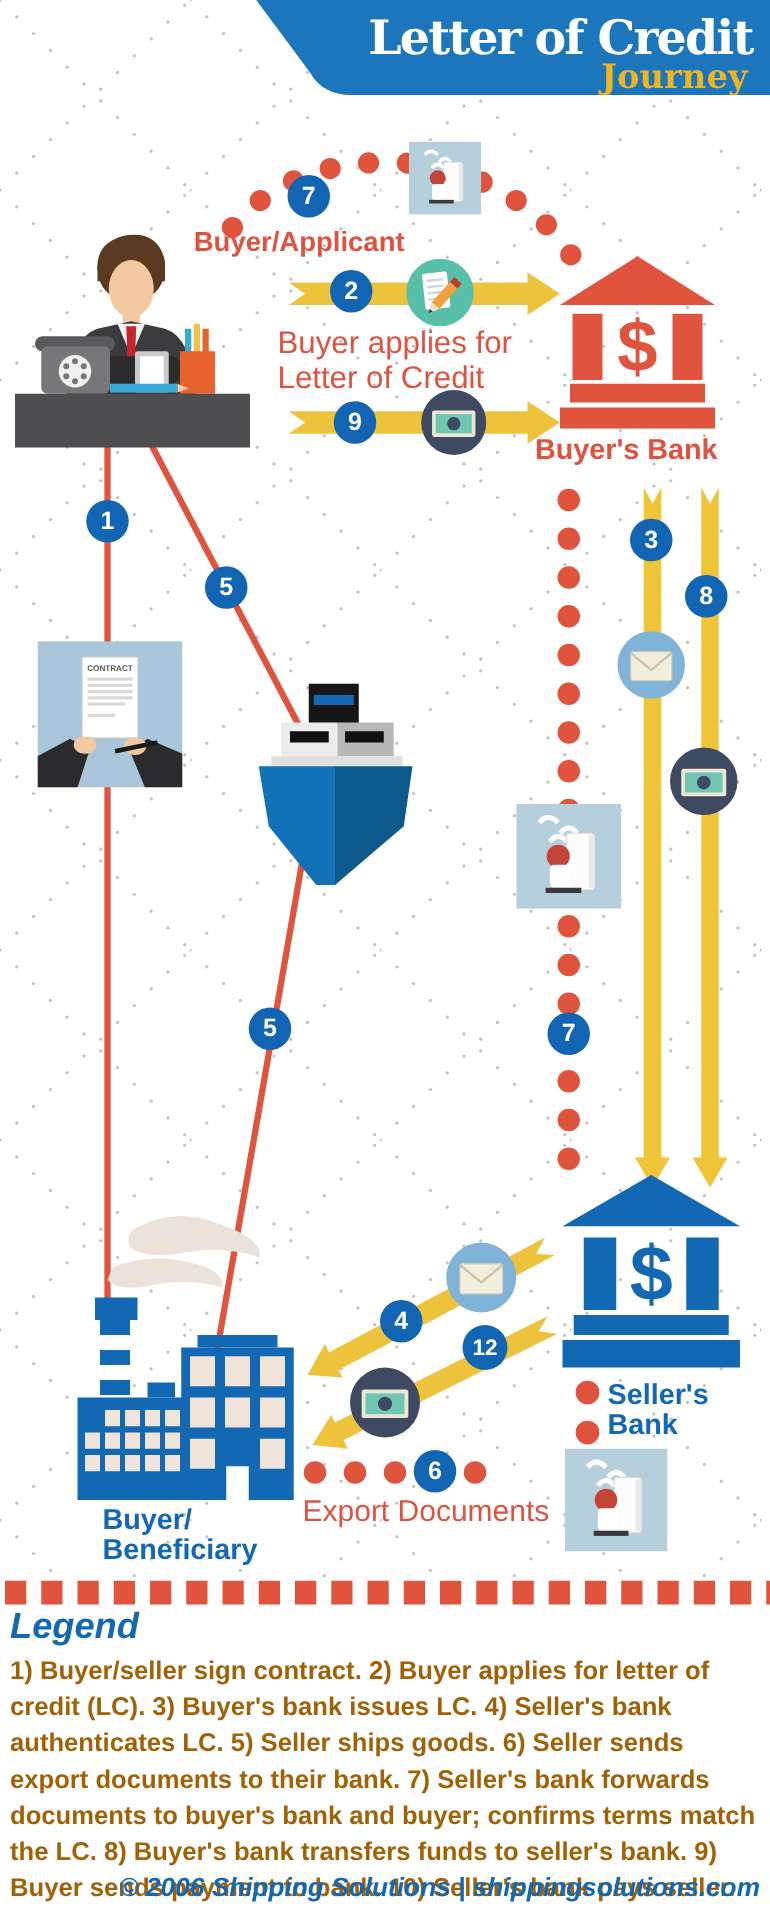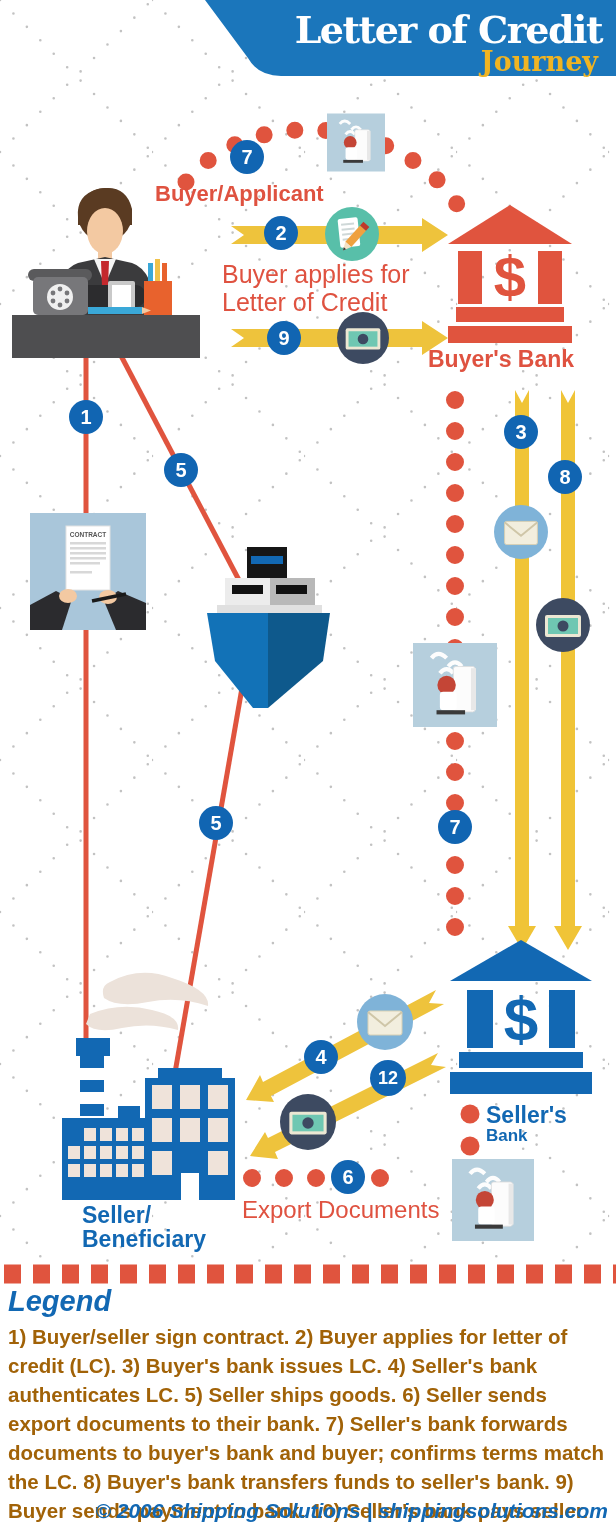--- a/index.html
+++ b/index.html
@@ -335,22 +335,22 @@
     </div>
   <div class="badge" style="left:331px;top:1160px;width:34px;height:34px;">
       <span>6</span>
     </div>
 
   <div class="lbl red" style="left:222px;top:260px;font-size:25px;font-weight:500;">Buyer applies for</div>
   <div class="lbl red bold" style="left:155px;top:181px;font-size:22px;">Buyer/Applicant</div>
   <div class="lbl red" style="left:222px;top:288px;font-size:25px;font-weight:500;">Letter of Credit</div>
   <div class="lbl red bold" style="left:428px;top:346px;font-size:23px;">Buyer's Bank</div>
   <div class="lbl blue bold" style="left:486px;top:1102px;font-size:23px;">Seller's</div>
-  <div class="lbl blue bold" style="left:486px;top:1126px;font-size:17px;">Bank</div>
-  <div class="lbl blue bold" style="left:82px;top:1202px;font-size:23px;">Seller/</div>
+  <div class="lbl blue bold" style="left:486px;top:1126px;font-size:23px;">Bank</div>
+  <div class="lbl blue bold" style="left:82px;top:1202px;font-size:23px;">Buyer/</div>
   <div class="lbl blue bold" style="left:82px;top:1226px;font-size:23px;">Beneficiary</div>
   <div class="lbl red" style="left:242px;top:1196px;font-size:24px;font-weight:500;">Export Documents</div>
 
   <div class="lbl blue legend-title" style="left:8px;top:1285px;">Legend</div>
   <div class="legend-body">1) Buyer/seller sign contract. 2) Buyer applies for letter of credit (LC). 3) Buyer's bank issues LC. 4) Seller's bank authenticates LC. 5) Seller ships goods. 6) Seller sends export documents to their bank. 7) Seller's bank forwards documents to buyer's bank and buyer; confirms terms match the LC. 8) Buyer's bank transfers funds to seller's bank. 9) Buyer sends payment to bank. 10) Seller's bank pays seller.</div>
   <div class="footer">© 2006 Shipping Solutions | shippingsolutions.com</div>
 
 </div>
 
 </body></html>

